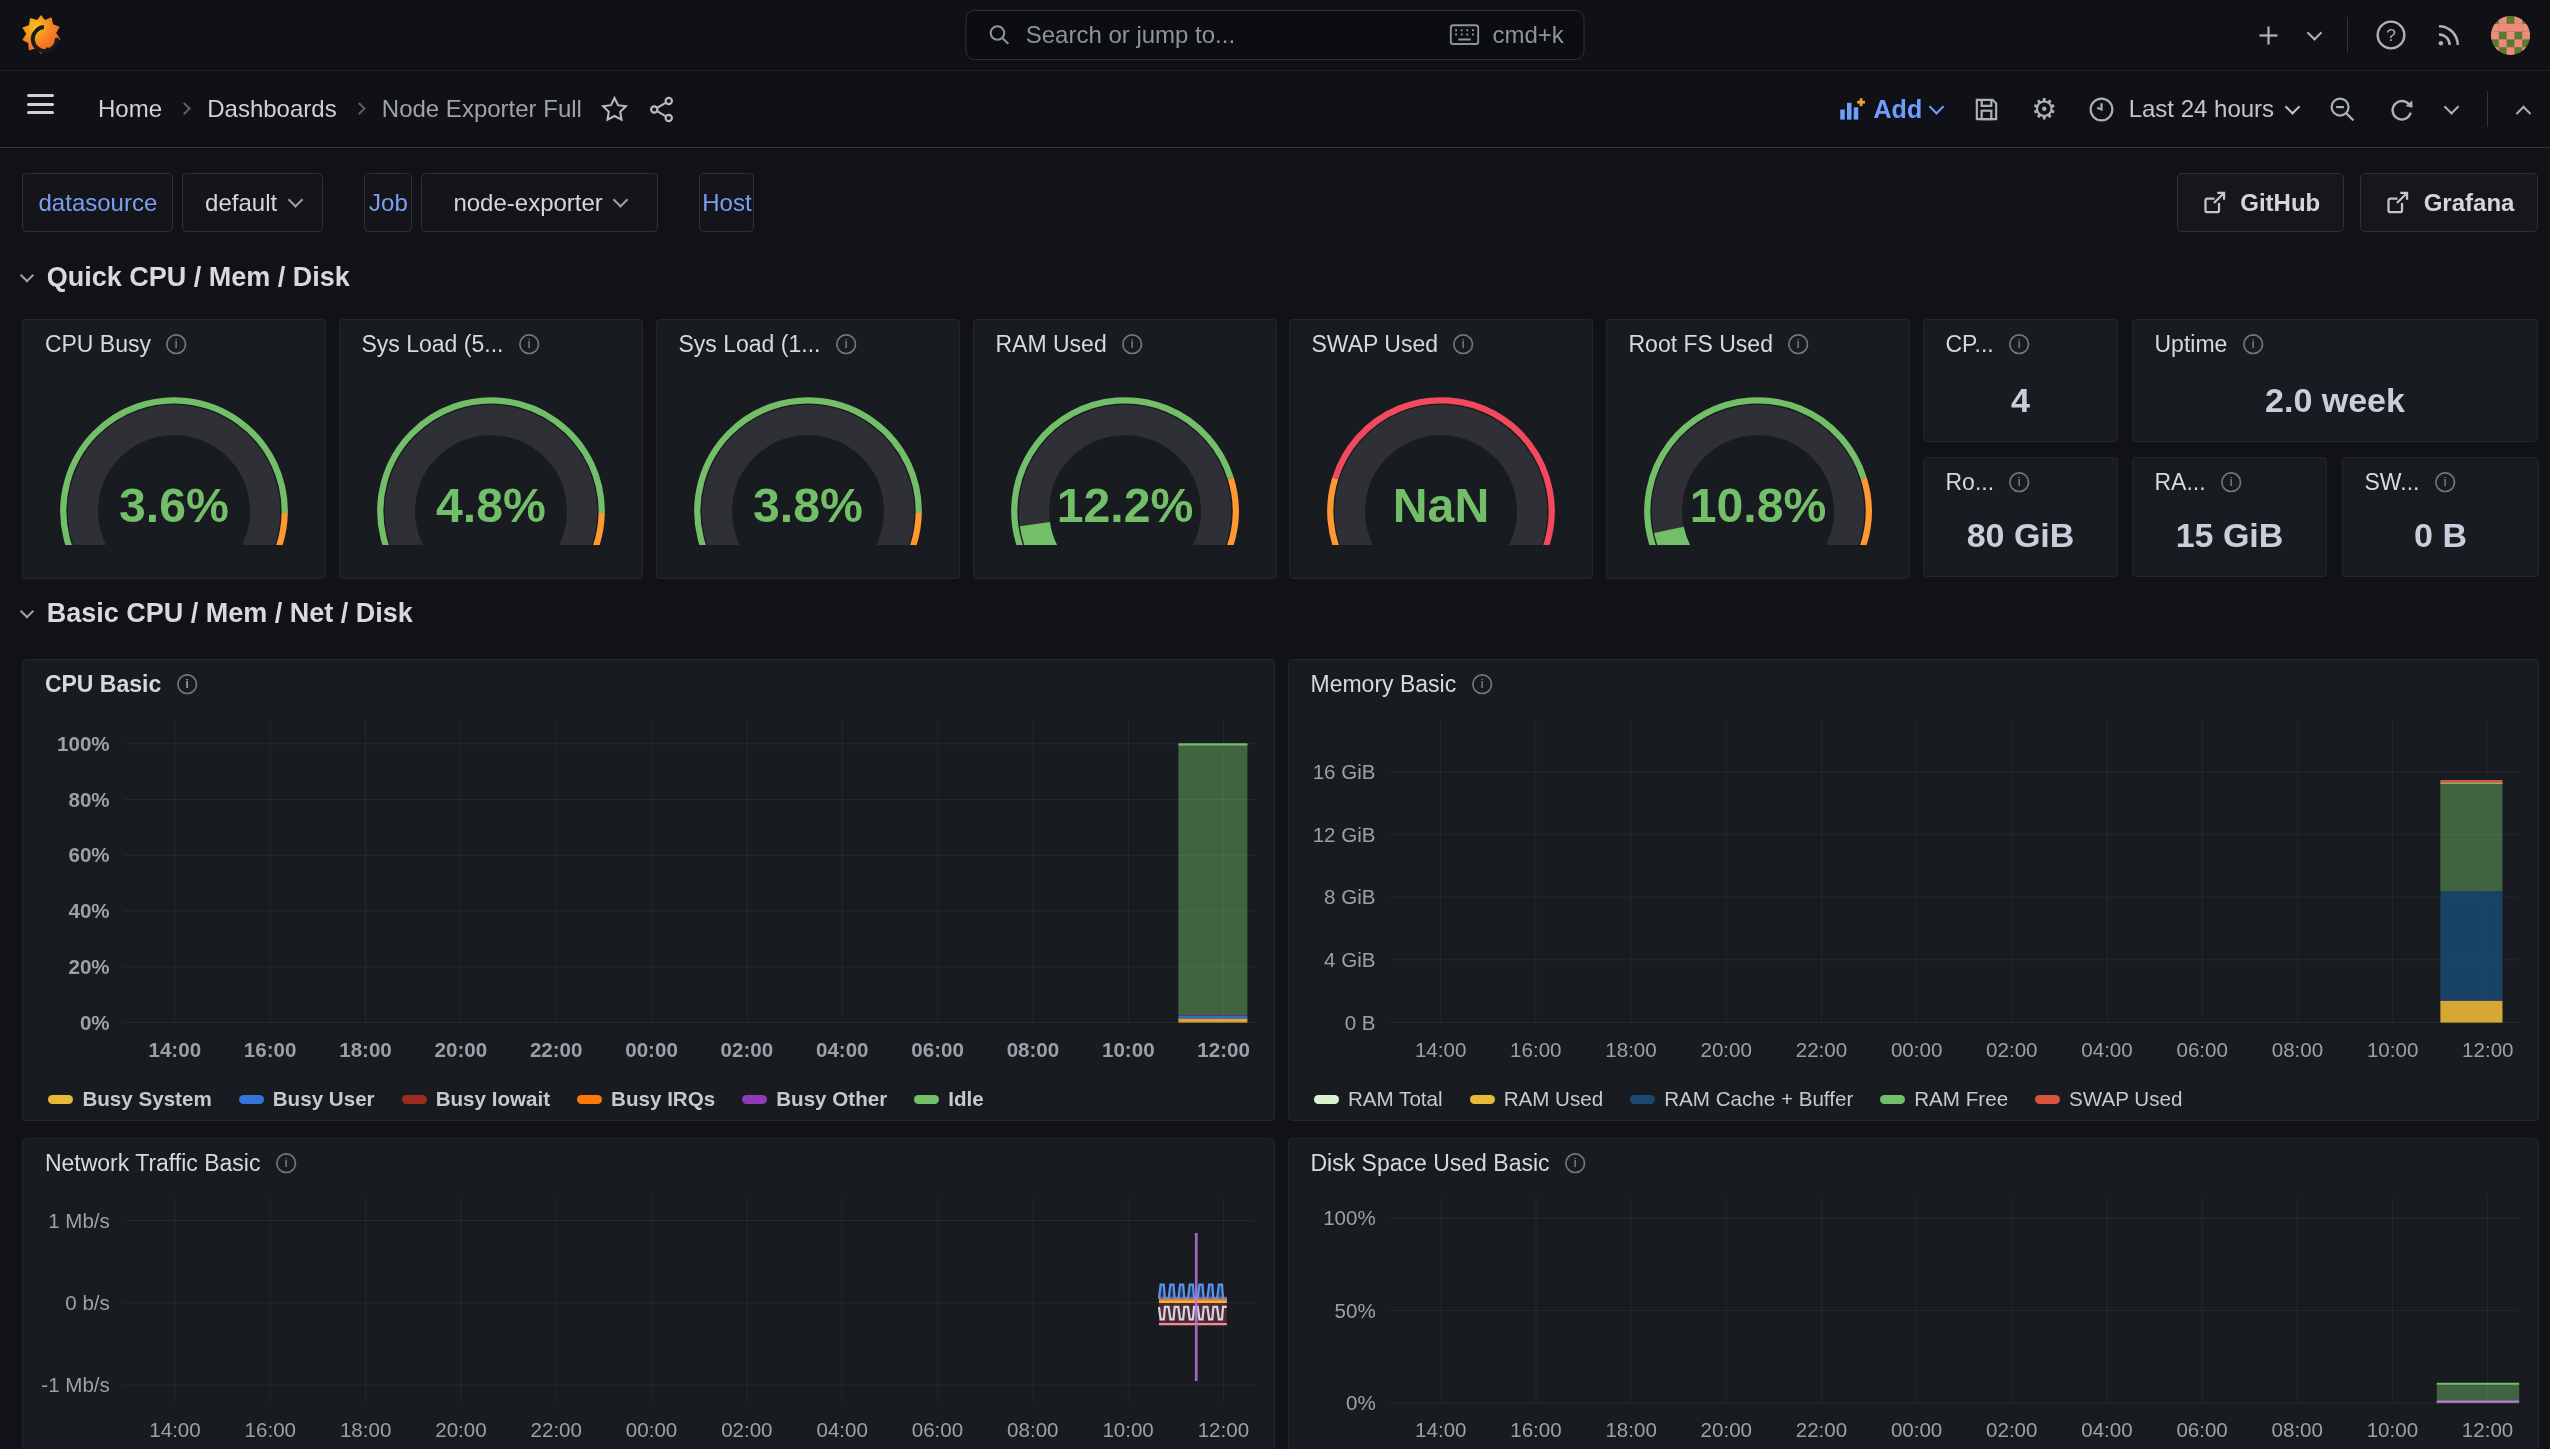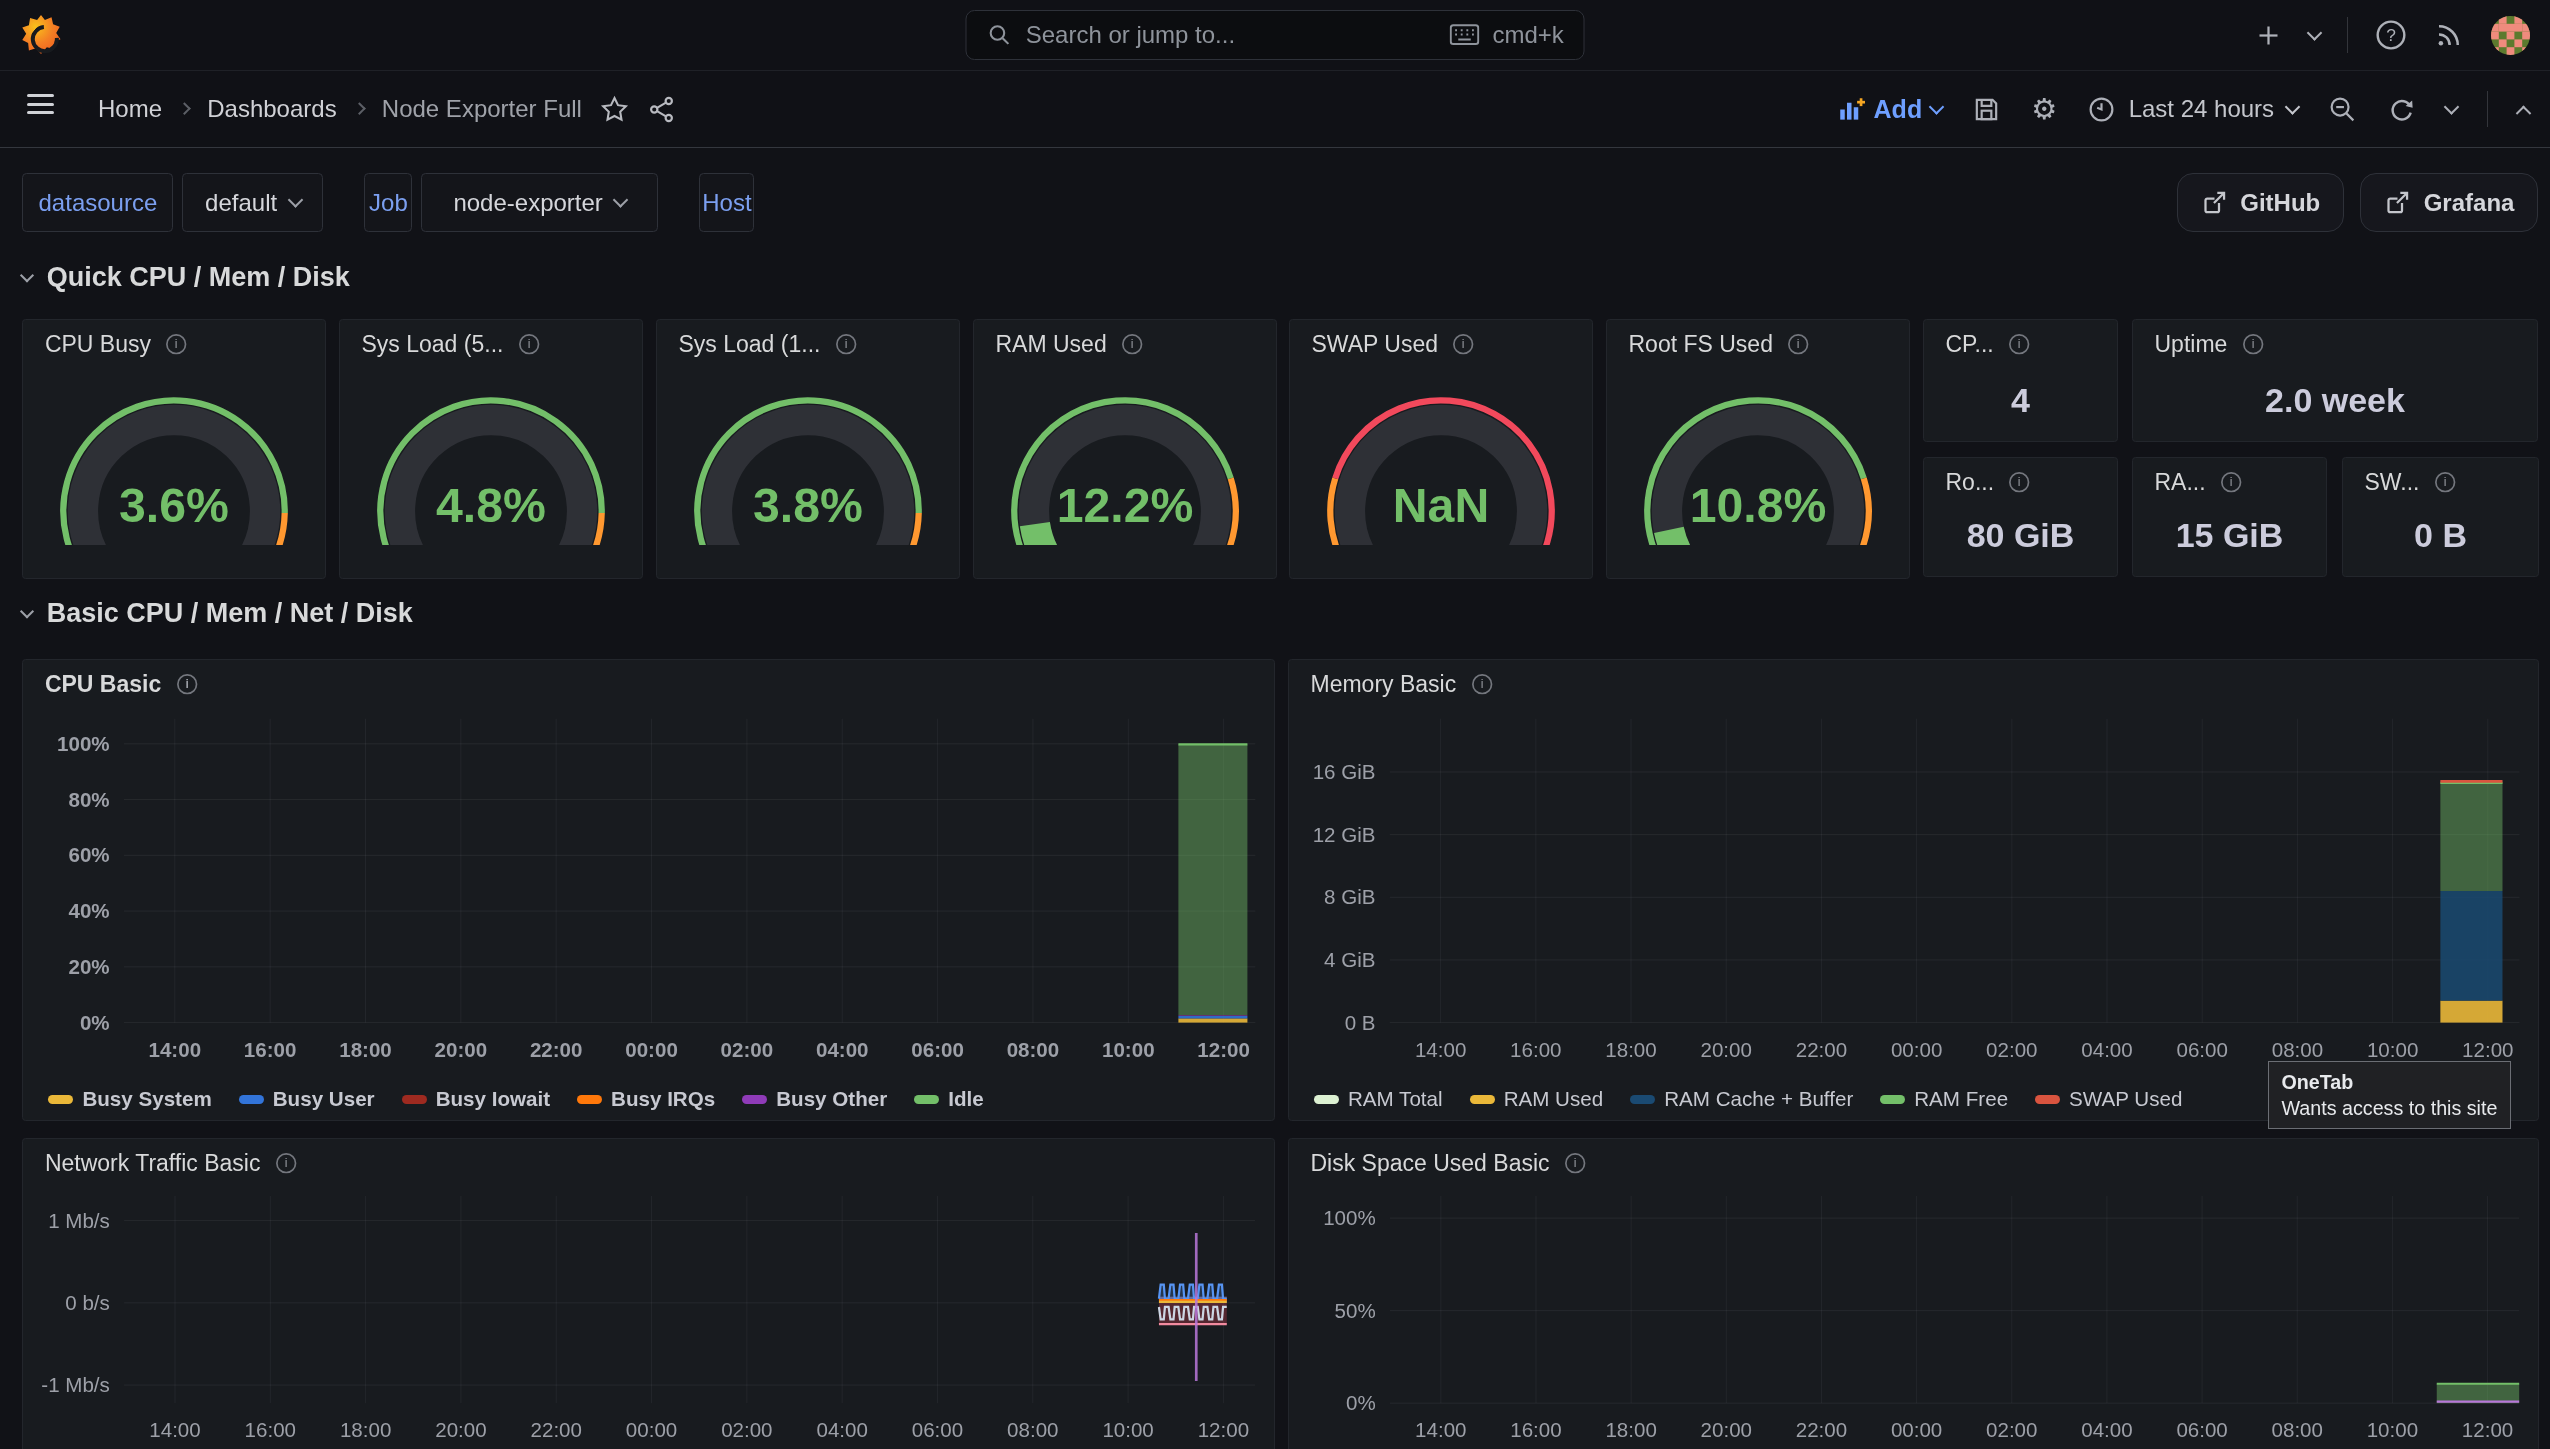--- a/index.html
+++ b/index.html
@@ -37,21 +37,21 @@
   .timegrp{display:flex;align-items:center;gap:12.5px;color:#c4c6cc;font-size:24px;}
   
   #stage{position:absolute;inset:0;}
   .filters{position:absolute;left:22.4px;top:173px;height:59px;display:flex;align-items:stretch;}
   .fbox{box-sizing:border-box;height:59px;background:#14151a;border:0.9px solid #2e3139;border-radius:4.5px;
     display:flex;align-items:center;justify-content:center;font-size:24px;padding:0 16px;}
   .flabel{color:#7b9ff0;}
   .fvalue{color:#d5d6db;gap:12.5px;}
   .fvalue .chev{color:#9da0a8}
   .linkbtns{position:absolute;right:11.6px;top:173px;display:flex;gap:16px;}
-  .linkbtn{box-sizing:border-box;height:59px;background:#16171d;border:0.9px solid #2e3139;border-radius:16px;
+  .linkbtn{box-sizing:border-box;height:59px;background:#16171d;border:0.9px solid #2e3139;border-radius:5px;
     display:flex;align-items:center;gap:12.5px;padding:0 23px;font-size:24px;font-weight:600;color:#d5d6db;}
   .section{position:absolute;display:flex;align-items:center;gap:14.3px;color:#d8d9da;font-size:27px;font-weight:700;}
   .section .chev{width:8px;height:8px;border-width:2px;color:#9da0a8}
   
   .panel{position:absolute;background:#181b1f;border:0.9px solid #23262c;border-radius:3.6px;box-sizing:border-box;overflow:hidden;}
   .p-head{height:48px;display:flex;align-items:center;padding-left:21.5px;gap:14.3px;}
   .p-title{color:#d8d9da;font-size:23px;white-space:nowrap;}
   .p-info{display:inline-flex;align-items:center;}
   .gauge-svg{display:block;margin:1.8px auto 0;}
   .stat-val{position:absolute;left:0;right:0;bottom:21.5px;text-align:center;font-size:34px;font-weight:600;color:#ccccdc;}
@@ -649,18 +649,14 @@
           <text x="1127.5665454545456" y="280" text-anchor="middle" class="axis">08:00</text>
           <line x1="1234.0872727272726" x2="1234.0872727272726" y1="10" y2="242" stroke="rgba(204,204,220,0.07)" stroke-width="1"></line>
           <text x="1234.0872727272726" y="280" text-anchor="middle" class="axis">10:00</text>
           <line x1="1340.608" x2="1340.608" y1="10" y2="242" stroke="rgba(204,204,220,0.07)" stroke-width="1"></line>
           <text x="1340.608" y="280" text-anchor="middle" class="axis">12:00</text>
           <rect x="1283.728" y="220.25" width="92.27199999999993" height="21.75" fill="rgba(115,191,105,0.45)"></rect>
           <line x1="1283.728" x2="1376" y1="220.25" y2="220.25" stroke="#73bf69" stroke-width="2.5"></line>
           <line x1="1283.728" x2="1376" y1="240.34285714285716" y2="240.34285714285716" stroke="#b877d9" stroke-width="2.5"></line>
         </svg></div>
     </div>
-  <div id="onetab">
-    <div style="font-weight:600">OneTab</div>
-    <div>Wants access to this site</div>
-  </div>
 </div>
 
 
 </body></html>

